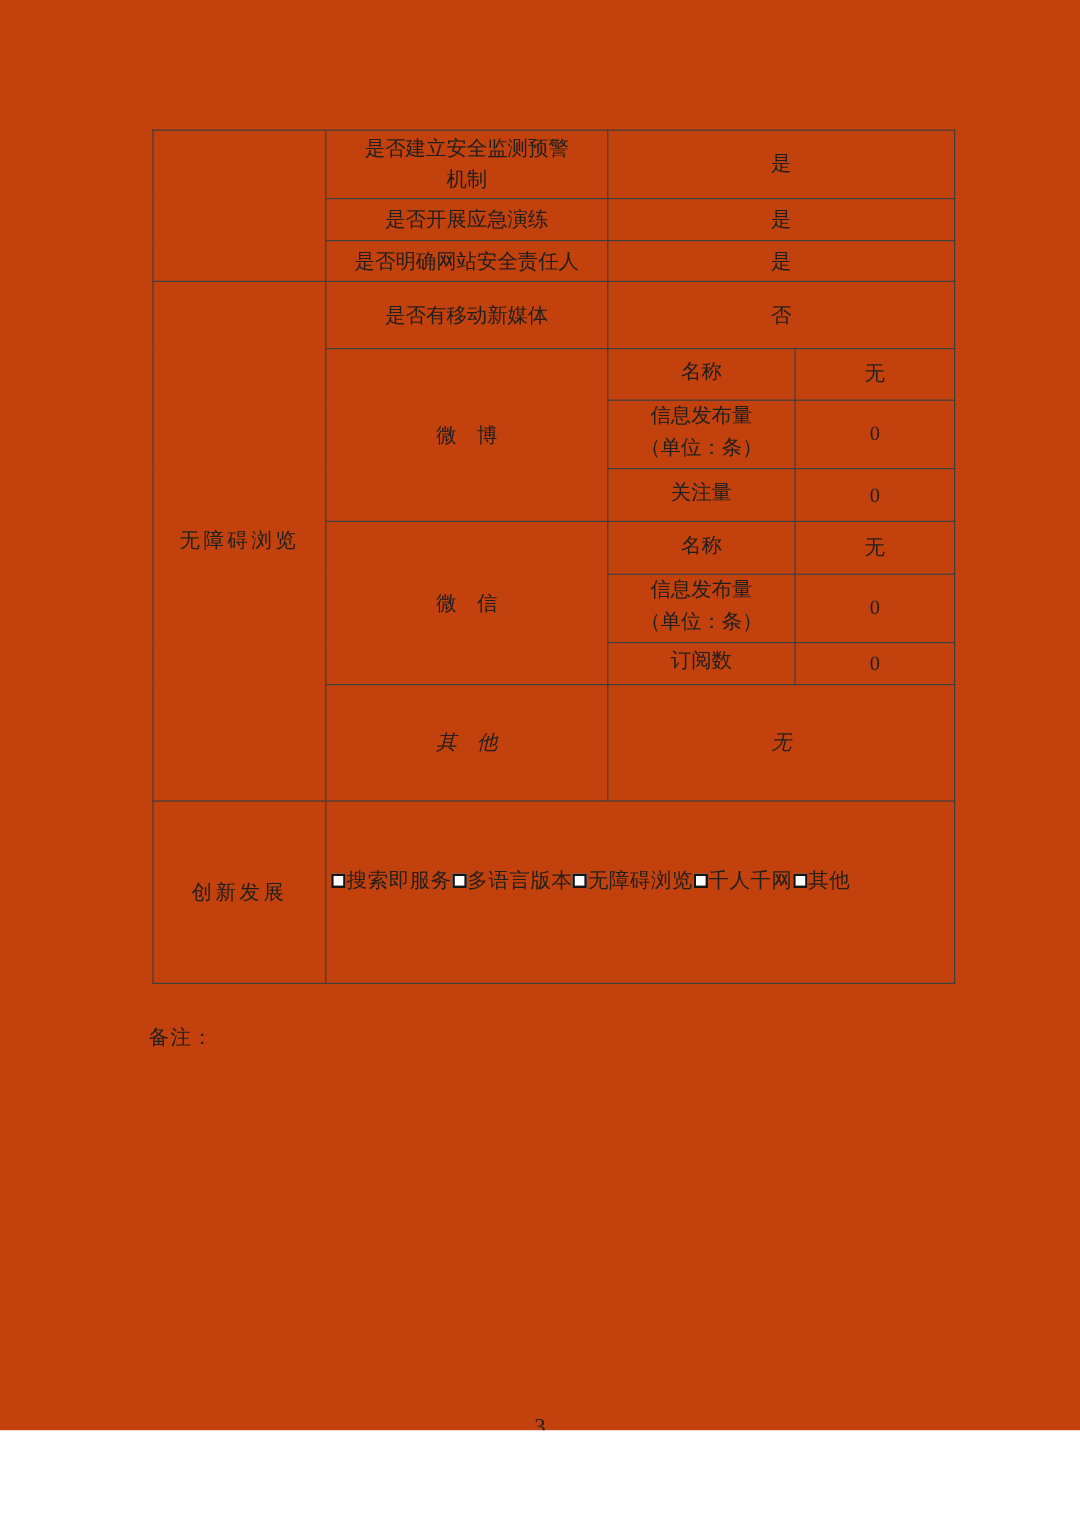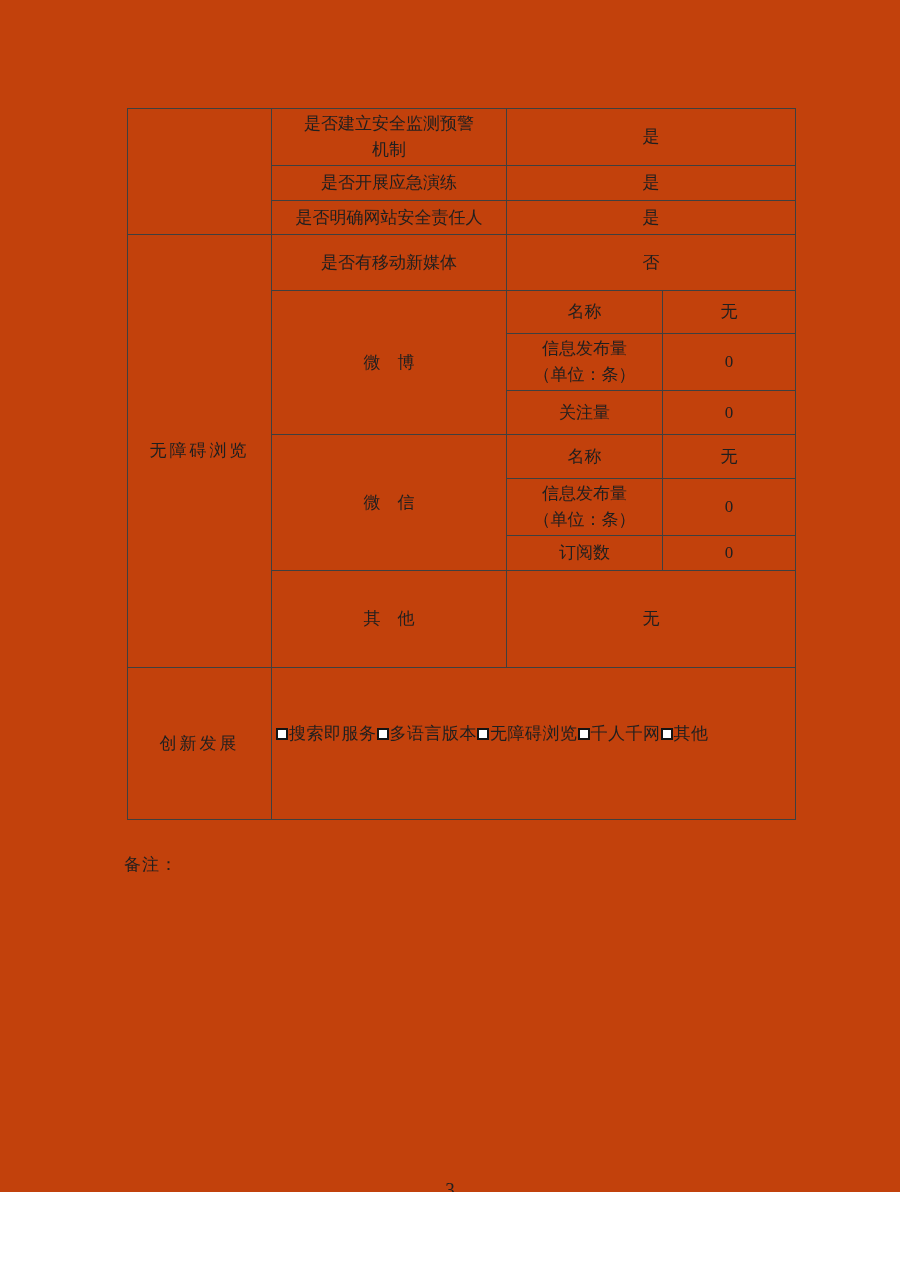--- a/index.html
+++ b/index.html
@@ -27,33 +27,33 @@
     border: 1px solid #3f3f3f;
     text-align: center;
     vertical-align: middle;
     font-size: 17px;
     line-height: 26px;
     padding: 2px 4px;
     overflow: hidden;
   }
   .pre { white-space: pre-line; }
   td.section-label { letter-spacing: 3px; font-size: 17px; }
-  td.sub-label { font-size: 16px; }
+  td.sub-label { font-size: 16px; font-family: Liberation Mono, monospace; }
   td.sub-value { font-size: 17px; }
   tr.r1  { height: 55px; }
   tr.r2  { height: 35px; }
   tr.r3  { height: 34px; }
   tr.r4  { height: 56px; }
   tr.r5  { height: 43px; }
   tr.r6  { height: 55px; }
   tr.r7  { height: 44px; }
   tr.r8  { height: 44px; }
   tr.r9  { height: 54px; }
   tr.r10 { height: 35px; }
-  tr.r11 { height: 97px; }
+  tr.r11 { height: 97px; font-style: italic; }
   tr.r12 { height: 152px; }
   .innov-line {
     text-align: left;
     font-size: 17px;
     letter-spacing: 0.5px;
     white-space: nowrap;
     position: relative;
     top: -10px;
   }
   .opt { white-space: nowrap; }

